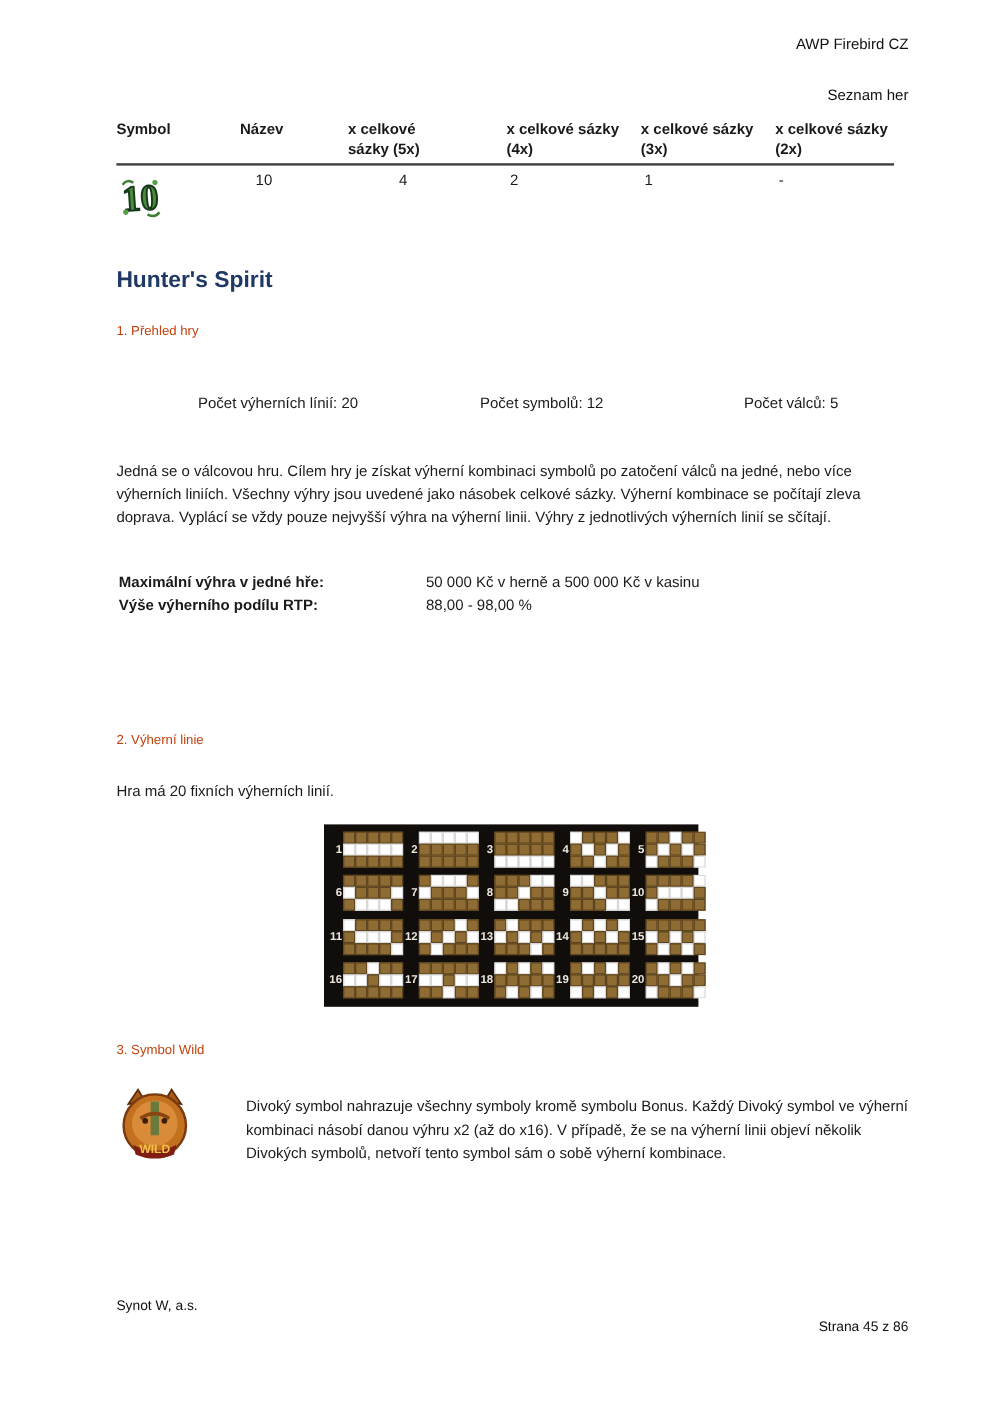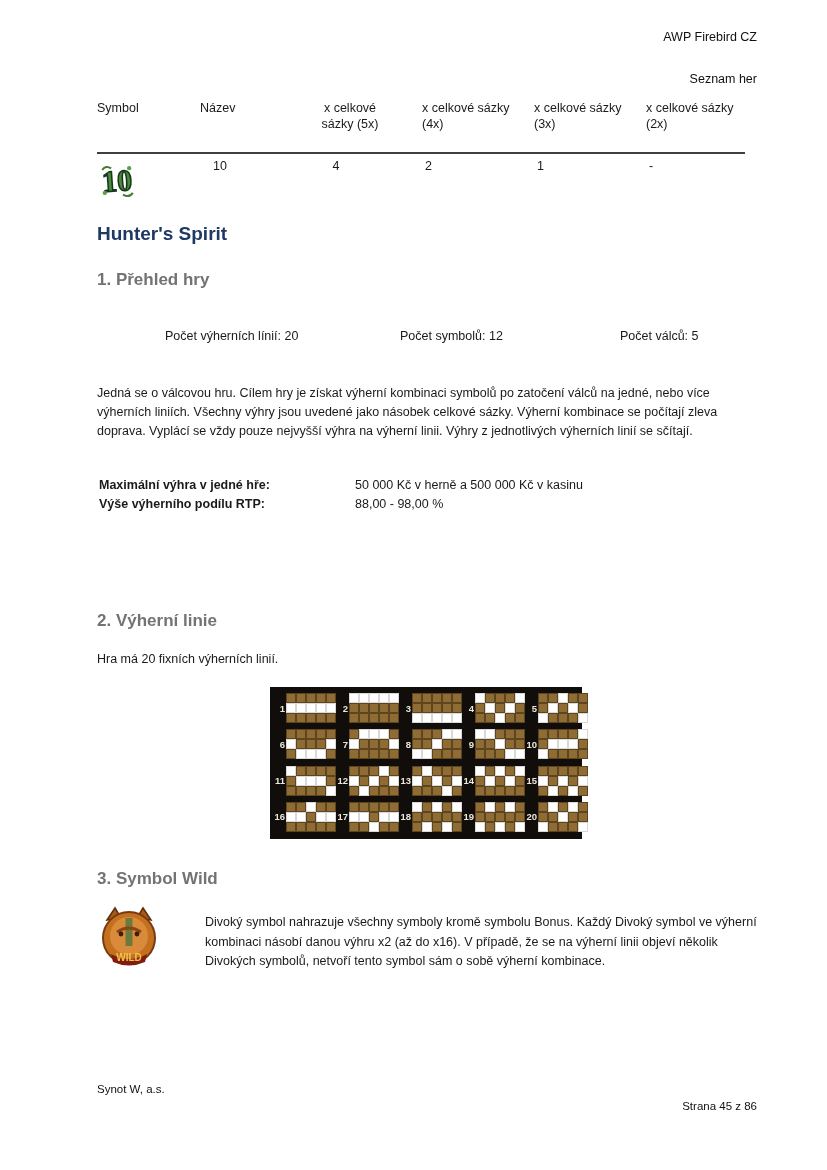--- a/index.html
+++ b/index.html
@@ -14,34 +14,34 @@
   }
   .abs { position:absolute; }
 
   
   .hdr { font-size:12.5px; color:#111; }
   .ftr { font-size:11.5px; color:#111; }
 
   
   .paytable { left:97px; top:100px; width:648px; }
   .pt-row { display:grid; grid-template-columns:103px 90px 120px 112px 112px 111px; }
-  .pt-head { font-weight:normal; font-size:12.5px; line-height:16px; border-bottom:2.5px solid #3f3f3f; padding-bottom:20px; }
-  .pt-head .c3 { text-align:center; }
+  .pt-head { font-weight:bold; font-size:12.5px; line-height:16px; border-bottom:2.5px solid #3f3f3f; padding-bottom:4px; }
+  .pt-head .c3 { text-align:left; }
   .pt-head .c4, .pt-head .c5, .pt-head .c6 { padding-left:12px; }
   .pt-body { font-size:12.5px; padding-top:5px; }
   .pt-body .c2 { padding-left:13px; }
   .pt-body .c3 { text-align:center; padding-right:28px; }
   .pt-body .c4, .pt-body .c5, .pt-body .c6 { padding-left:15px; }
 
   
   .sym10 { width:40px; height:40px; margin-top:2px; }
 
   
   .game-title { font-size:19px; font-weight:bold; color:#1f3864; }
-  .sec-head  { font-size:17px; font-weight:bold; color:#737373; }
+  .sec-head  { font-size:11px; font-weight:normal; color:#c2410c; }
 
   
   .stats { left:97px; top:329px; width:660px; height:18px; font-size:12.5px; }
   .stats span { position:absolute; top:0; white-space:nowrap; }
   .stat-1 { left:68px; }
   .stat-2 { left:303px; }
   .stat-3 { left:523px; }
 
   .para { font-size:12.5px; line-height:19px; }
 

